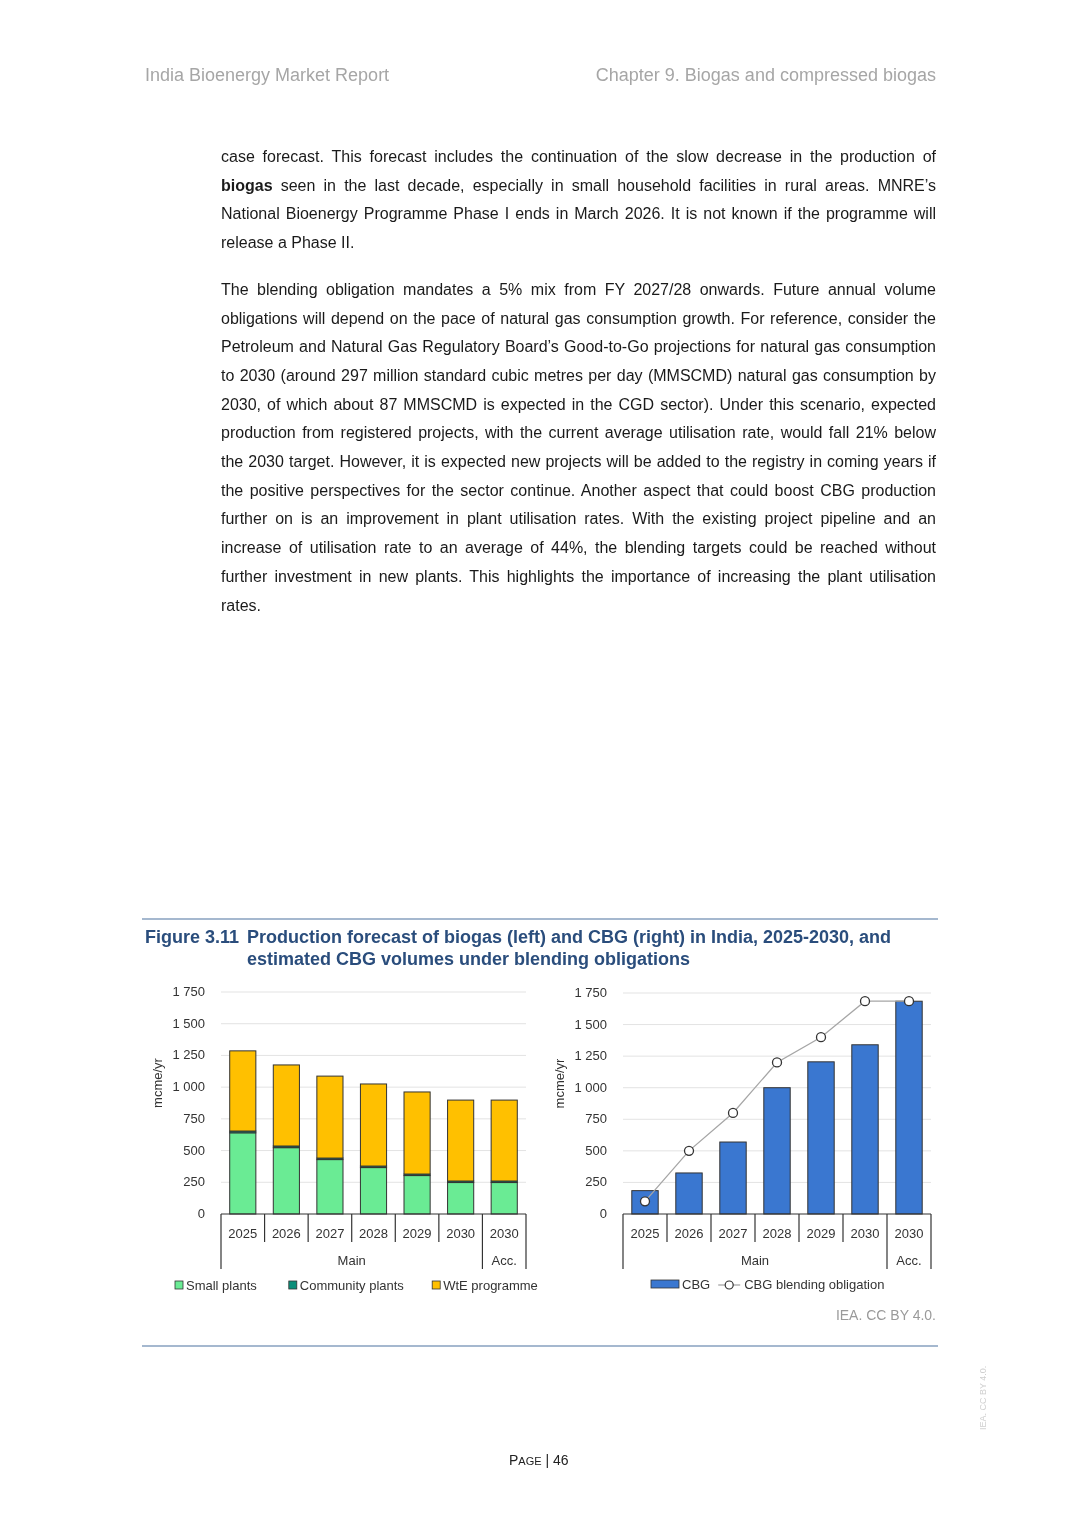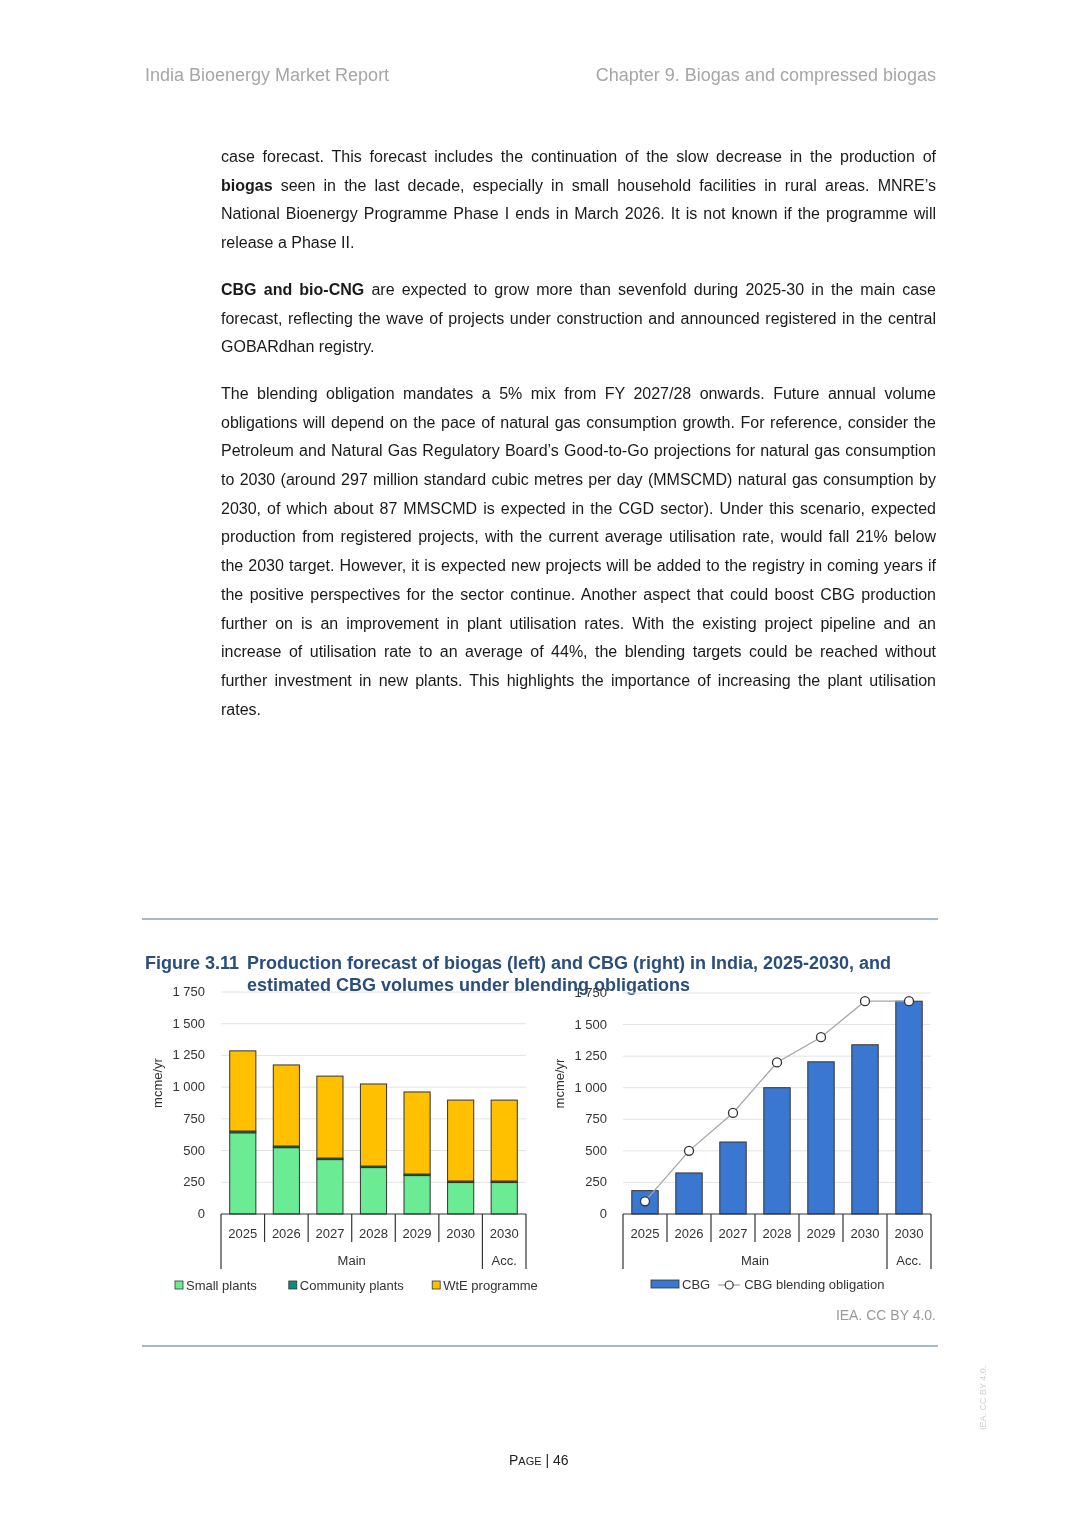--- a/index.html
+++ b/index.html
@@ -3,38 +3,37 @@
 <meta charset="utf-8">
 <style>
   html,body{margin:0;padding:0;background:#fff;}
   body{width:1080px;height:1527px;position:relative;font-family:"Liberation Sans",sans-serif;color:#1a1a1a;overflow:hidden;}
   .hdr{position:absolute;top:65px;font-size:18px;color:#a6a6a6;}
   .hdr.l{left:145px;}
   .hdr.r{right:144px;}
   .body-text{position:absolute;left:221px;top:143px;width:715px;font-size:16px;line-height:28.7px;text-align:justify;}
   .body-text p{margin:0 0 18px 0;}
   .fig-rule{position:absolute;left:142px;width:796px;height:2px;background:#a5b8cf;}
-  .fig-title{position:absolute;left:145px;top:952px;width:795px;color:#2a4d7c;font-weight:bold;font-size:18px;line-height:22px;}
+  .fig-title{position:absolute;left:145px;top:926px;width:795px;color:#2a4d7c;font-weight:bold;font-size:18px;line-height:22px;}
   .fig-title .num{position:absolute;left:0;top:0;}
   .fig-title .txt{margin-left:102px;display:block;}
   svg text{font-family:"Liberation Sans",sans-serif;}
   .credit{position:absolute;right:144px;top:1307px;font-size:14px;color:#9a9a9a;}
   .page{position:absolute;left:509px;top:1444px;font-size:14px;color:#222;margin-top:8px;}
   .page .sc{font-size:11px;}
   .side{position:absolute;left:978px;top:1430px;transform:rotate(-90deg);transform-origin:left top;font-size:9px;color:#cfcfcf;white-space:nowrap;}
 </style>
 </head>
 <body>
 
 <div class="hdr l">India Bioenergy Market Report</div>
 <div class="hdr r">Chapter 9. Biogas and compressed biogas</div>
 
 <div class="body-text">
   <p><span>case forecast. This forecast includes the continuation of the slow decrease in the production of </span><b>biogas</b><span> seen in the last decade, especially in small household facilities in rural areas. MNRE’s National Bioenergy Programme Phase I ends in March 2026. It is not known if the programme will release a Phase II.</span></p>
-  <p><b>CBG and bio-CNG</b><span> are expected to grow more than sevenfold during 2025-30 in the main case forecast, reflecting the wave of projects under construction and announced registered in the central GOBARdhan registry.</span></p>
   <p>The blending obligation mandates a 5% mix from FY 2027/28 onwards. Future annual volume obligations will depend on the pace of natural gas consumption growth. For reference, consider the Petroleum and Natural Gas Regulatory Board’s Good-to-Go projections for natural gas consumption to 2030 (around 297 million standard cubic metres per day (MMSCMD) natural gas consumption by 2030, of which about 87 MMSCMD is expected in the CGD sector). Under this scenario, expected production from registered projects, with the current average utilisation rate, would fall 21% below the 2030 target. However, it is expected new projects will be added to the registry in coming years if the positive perspectives for the sector continue. Another aspect that could boost CBG production further on is an improvement in plant utilisation rates. With the existing project pipeline and an increase of utilisation rate to an average of 44%, the blending targets could be reached without further investment in new plants. This highlights the importance of increasing the plant utilisation rates.</p>
 </div>
 
 <div class="fig-rule" style="top:918px;"></div>
 <div class="fig-title">
   <span class="num">Figure 3.11</span>
   <span class="txt">Production forecast of biogas (left) and CBG (right) in India, 2025-2030, and estimated CBG volumes under blending obligations</span>
 </div>
 
 <svg id="chart-left" style="position:absolute;left:140px;top:980px;" width="420" height="320">

